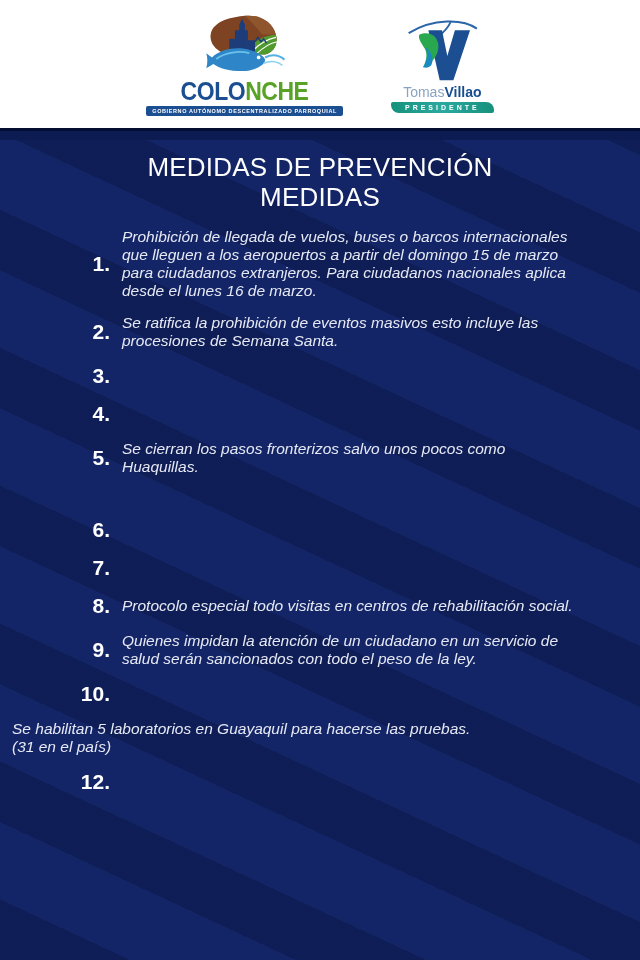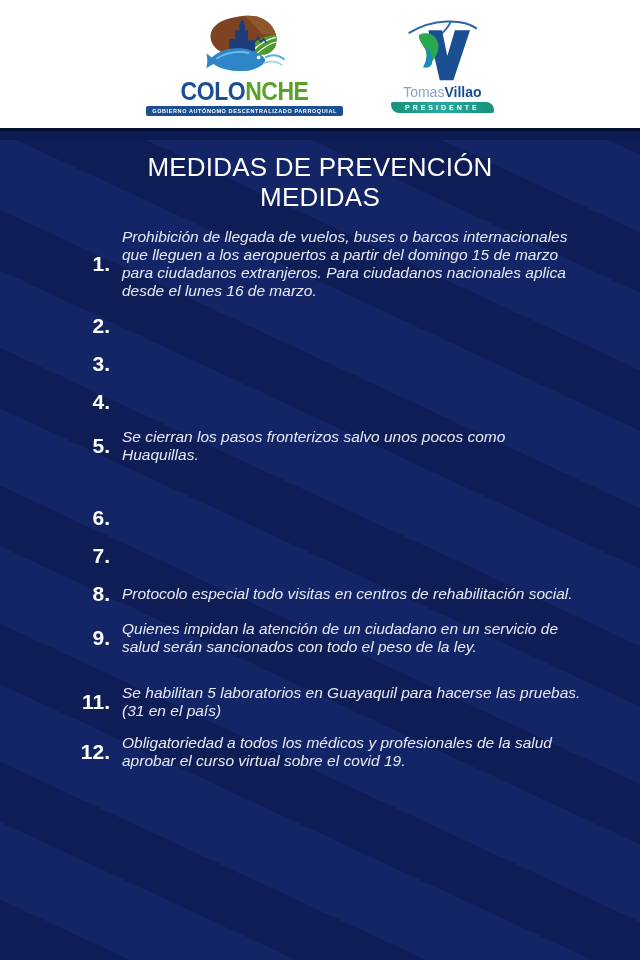--- a/index.html
+++ b/index.html
@@ -166,20 +166,21 @@
 
   <div class="list">
 
     <div class="item">
       <div class="item-num">1.</div>
       <div class="item-text">Prohibición de llegada de vuelos, buses o barcos internacionales que lleguen a los aeropuertos a partir del domingo 15 de marzo para ciudadanos extranjeros. Para ciudadanos nacionales aplica desde el lunes 16 de marzo.</div>
     </div>
 
     <div class="item">
       <div class="item-num">2.</div>
+      <div class="item-text">Se ratifica la prohibición de eventos masivos esto incluye las procesiones de Semana Santa.</div>
     </div>
 
     <div class="item">
       <div class="item-num">3.</div>
     </div>
 
     <div class="item">
       <div class="item-num">4.</div>
     </div>
 
@@ -200,26 +201,25 @@
       <div class="item-num">8.</div>
       <div class="item-text">Protocolo especial todo visitas en centros de rehabilitación social.</div>
     </div>
 
     <div class="item">
       <div class="item-num">9.</div>
       <div class="item-text">Quienes impidan la atención de un ciudadano en un servicio de salud serán sancionados con todo el peso de la ley.</div>
     </div>
 
     <div class="item">
-    </div>
-
-    <div class="item">
-      <div class="item-num">11.</div>
+      <div class="item-num">10.</div>
+    </div>
+
+    <div class="item">
       <div class="item-text">Se habilitan 5 laboratorios en Guayaquil para hacerse las pruebas.  (31 en el país)</div>
     </div>
 
     <div class="item">
       <div class="item-num">12.</div>
-      <div class="item-text">Obligatoriedad a todos los médicos y profesionales de la salud aprobar el curso virtual sobre el covid 19.</div>
     </div>
 
   </div>
 </div>
 
 </body></html>

